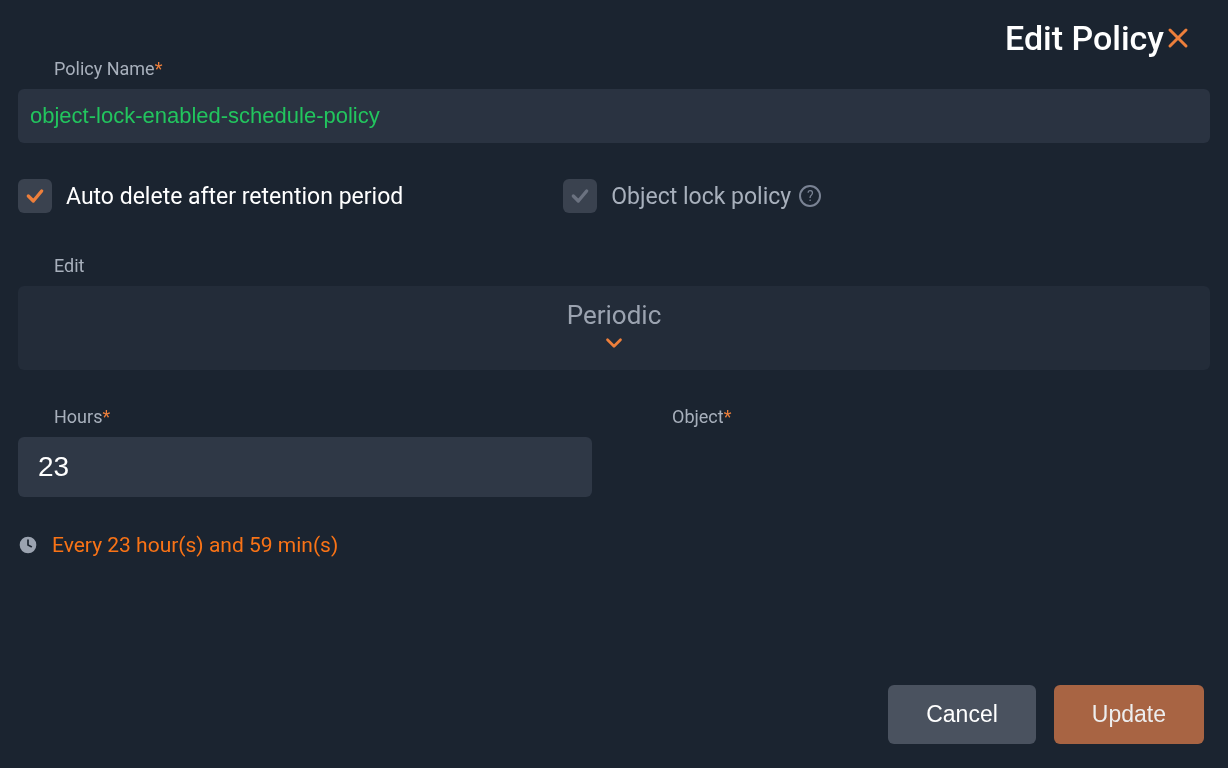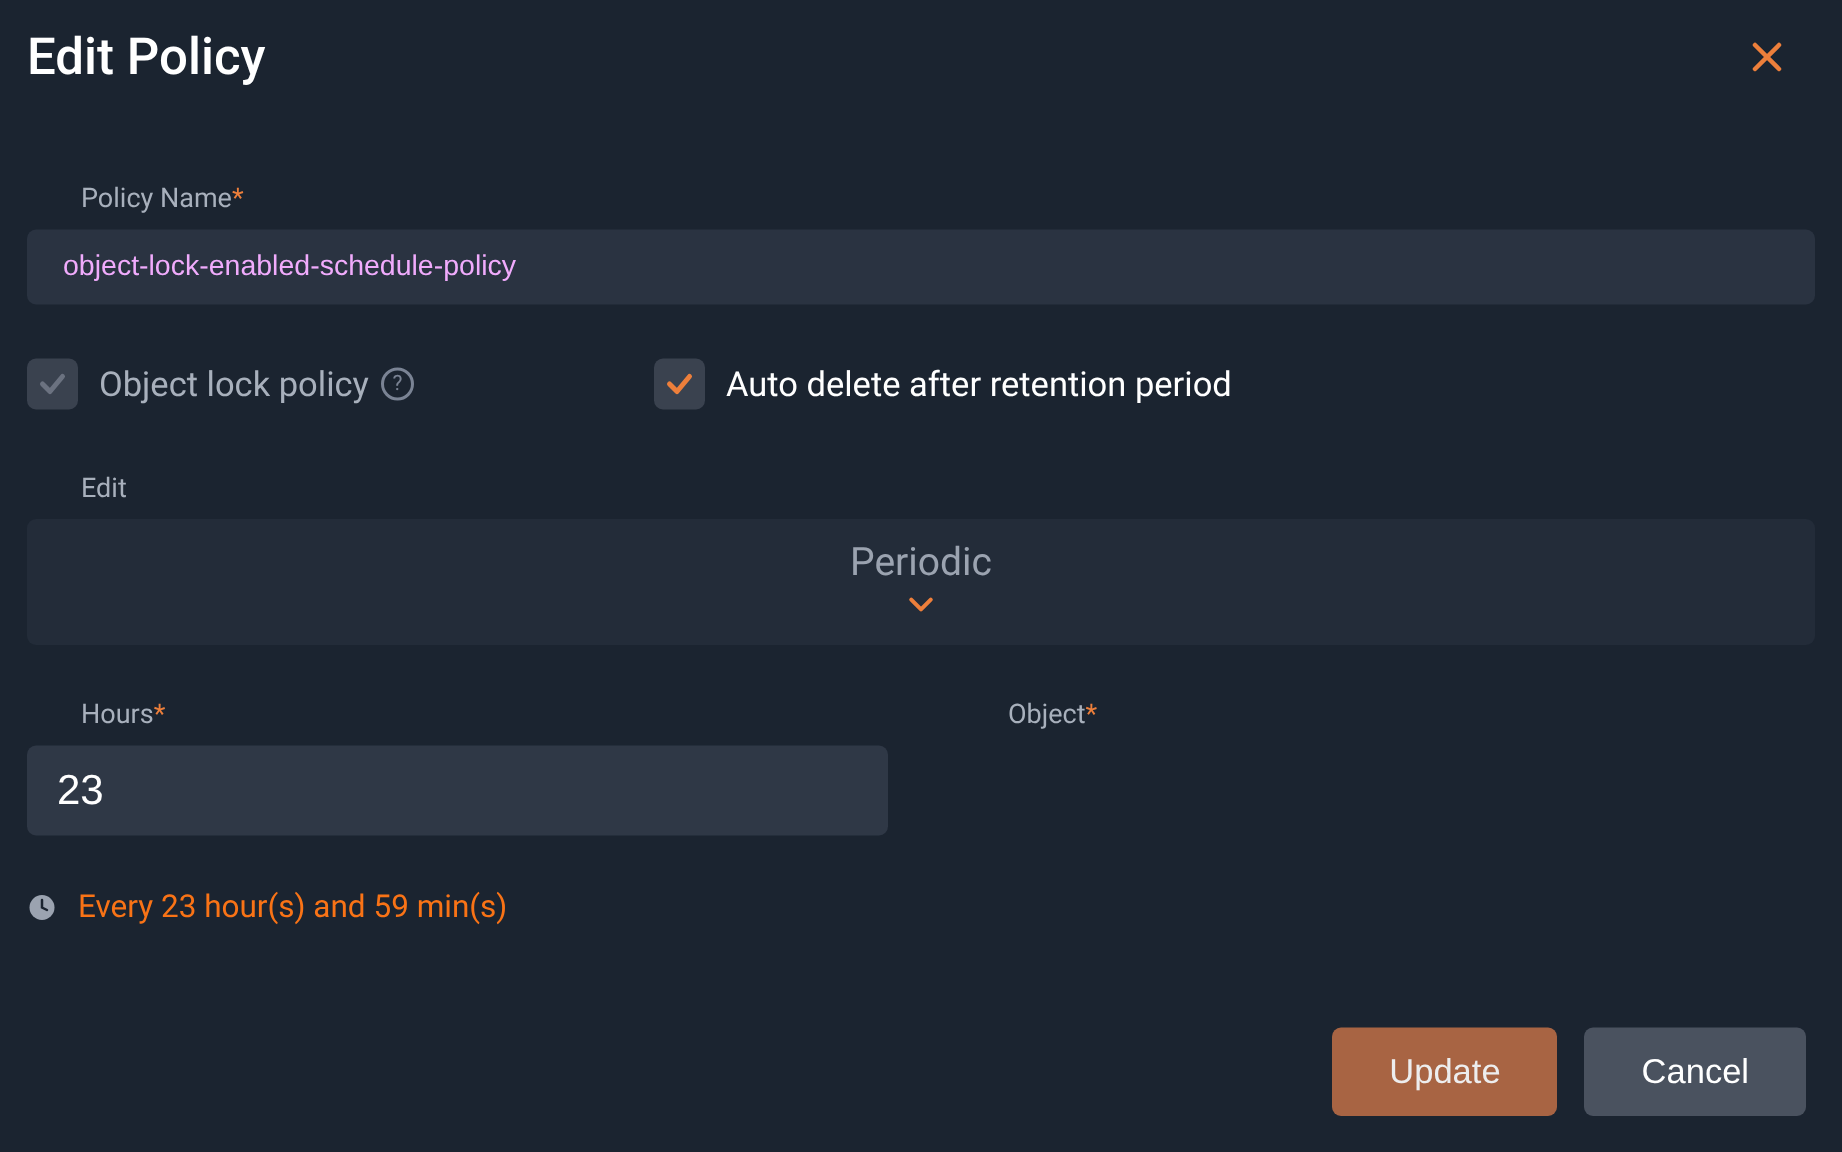--- a/index.html
+++ b/index.html
@@ -7,23 +7,22 @@
     background: #1b2430;
     color: #e5e7eb;
     font-family: -apple-system, BlinkMacSystemFont, "Segoe UI", Roboto, sans-serif;
     width: 1228px;
     height: 768px;
     padding: 18px 18px 30px 18px;
     position: relative;
   }
   .header {
     display: flex;
-    justify-content: space-between;
-    align-items: center;
-    margin-bottom: 64px;
+    justify-content: flex-end;
+    align-items: center;
   }
   .title {
     font-size: 34px;
     font-weight: 500;
     color: #ffffff;
   }
   .close-btn {
     width: 28px;
     height: 28px;
     cursor: pointer;
@@ -38,23 +37,23 @@
     margin-bottom: 10px;
     display: block;
     margin-left: 36px;
   }
   .req { color: #ed7f3b; }
   .text-input {
     width: 100%;
     background: #2a3341;
     border: none;
     border-radius: 6px;
-    color: #f0abfc;
-    font-size: 19px;
-    padding: 14px 24px;
+    color: #22c55e;
+    font-size: 22px;
+    padding: 14px 12px;
     outline: none;
   }
   .field { margin-bottom: 36px; }
   .checks {
     display: flex;
     gap: 160px;
     margin-bottom: 42px;
     align-items: center;
   }
   .check {
@@ -158,39 +157,39 @@
       </svg>
   </div>
 </div>
 
 <div class="field">
   <label class="label"><span>Policy Name</span><span class="req">*</span></label>
   <input class="text-input" type="text" value="object-lock-enabled-schedule-policy" style="">
 </div>
 
 <div class="checks">
+  <div class="check">
+    <div class="cbox active">
+      <svg width="20" height="20" viewBox="0 0 24 24" fill="none" stroke="#ed7f3b" stroke-width="4" stroke-linecap="round" stroke-linejoin="round">
+          <polyline points="4 12 10 18 20 6"></polyline>
+        </svg>
+    </div>
+    <div class="check-label bright">Auto delete after retention period</div>
+  </div>
   <div class="check">
     <div class="cbox disabled">
       <svg width="20" height="20" viewBox="0 0 24 24" fill="none" stroke="#6b7280" stroke-width="4" stroke-linecap="round" stroke-linejoin="round">
           <polyline points="4 12 10 18 20 6"></polyline>
         </svg>
     </div>
     <div class="check-label">
       <span>Object lock policy</span>
       <span class="help">?</span>
     </div>
   </div>
-  <div class="check">
-    <div class="cbox active">
-      <svg width="20" height="20" viewBox="0 0 24 24" fill="none" stroke="#ed7f3b" stroke-width="4" stroke-linecap="round" stroke-linejoin="round">
-          <polyline points="4 12 10 18 20 6"></polyline>
-        </svg>
-    </div>
-    <div class="check-label bright">Auto delete after retention period</div>
-  </div>
 </div>
 
 <div class="field">
   <label class="label">Edit</label>
   <div class="select">
     <span>Periodic</span>
     <svg width="26" height="26" viewBox="0 0 24 24" fill="none" stroke="#ed7f3b" stroke-width="2.5" stroke-linecap="round" stroke-linejoin="round">
         <polyline points="6 9 12 15 18 9"></polyline>
       </svg>
   </div>
@@ -208,15 +207,15 @@
 
 <div class="summary">
   <svg width="20" height="20" viewBox="0 0 24 24" fill="#9ba3b0">
       <circle cx="12" cy="12" r="10" fill="#9ba3b0"></circle>
       <polyline points="12 6 12 12 16 14" fill="none" stroke="#1b2430" stroke-width="2" stroke-linecap="round"></polyline>
     </svg>
   <span>Every 23 hour(s) and 59 min(s)</span>
 </div>
 
 <div class="footer">
+  <button class="btn btn-cancel">Cancel</button>
   <button class="btn btn-update">Update</button>
-  <button class="btn btn-cancel">Cancel</button>
 </div>
 
 </body></html>

